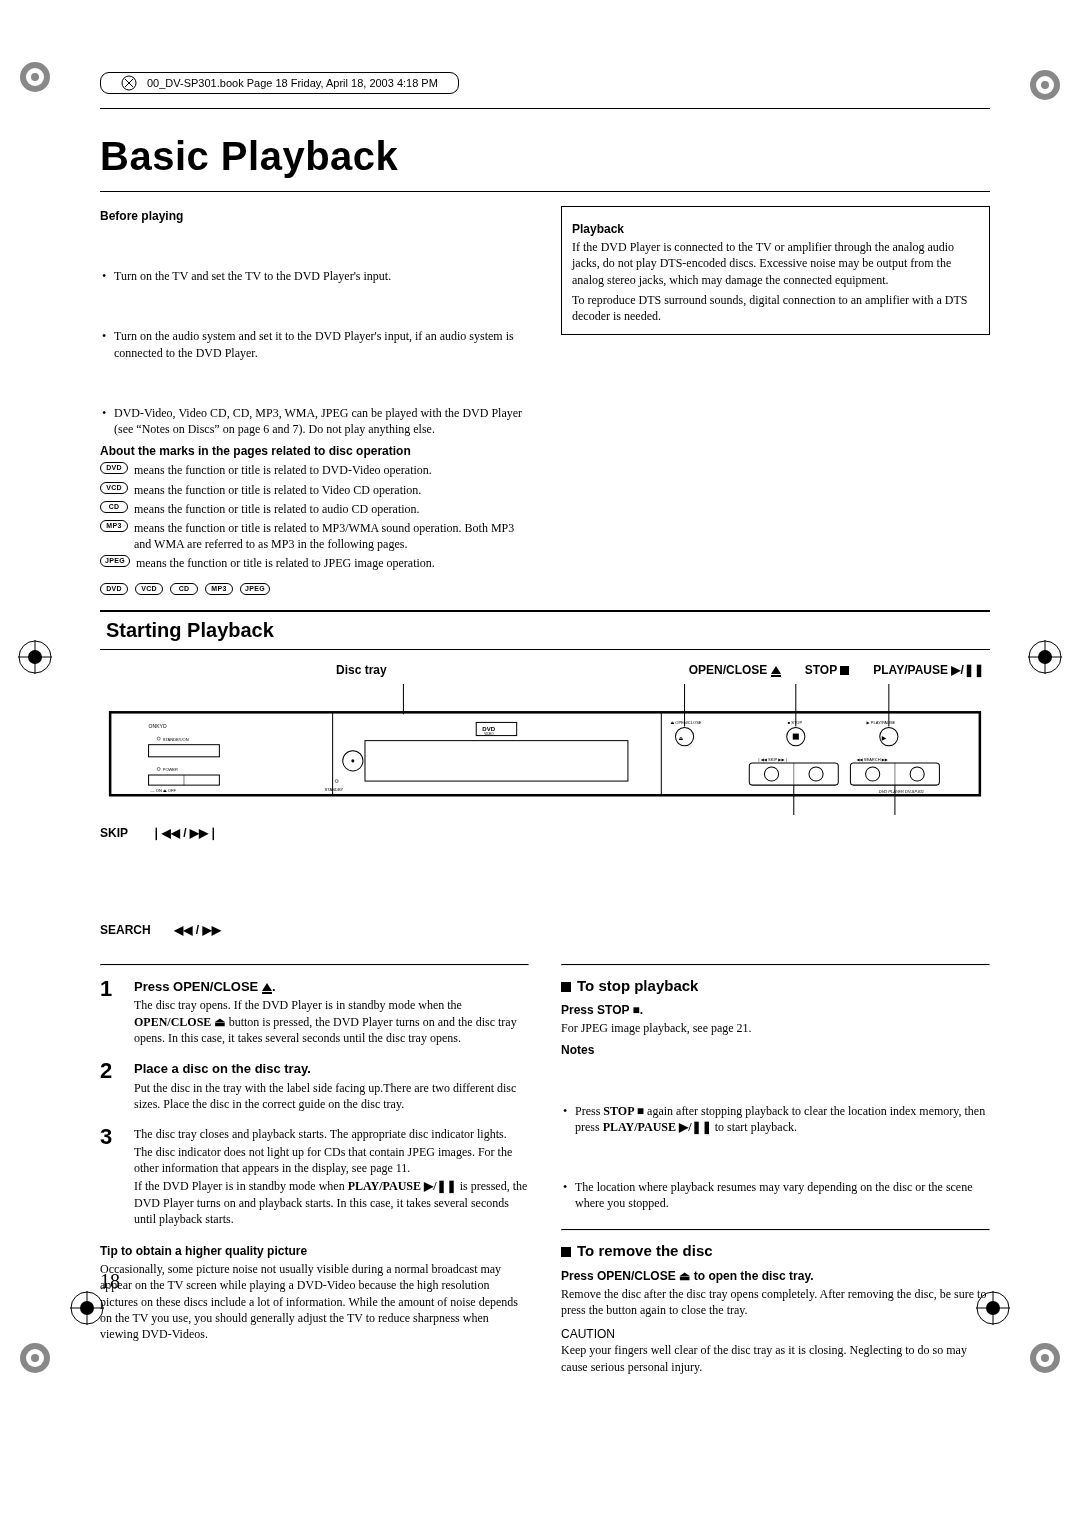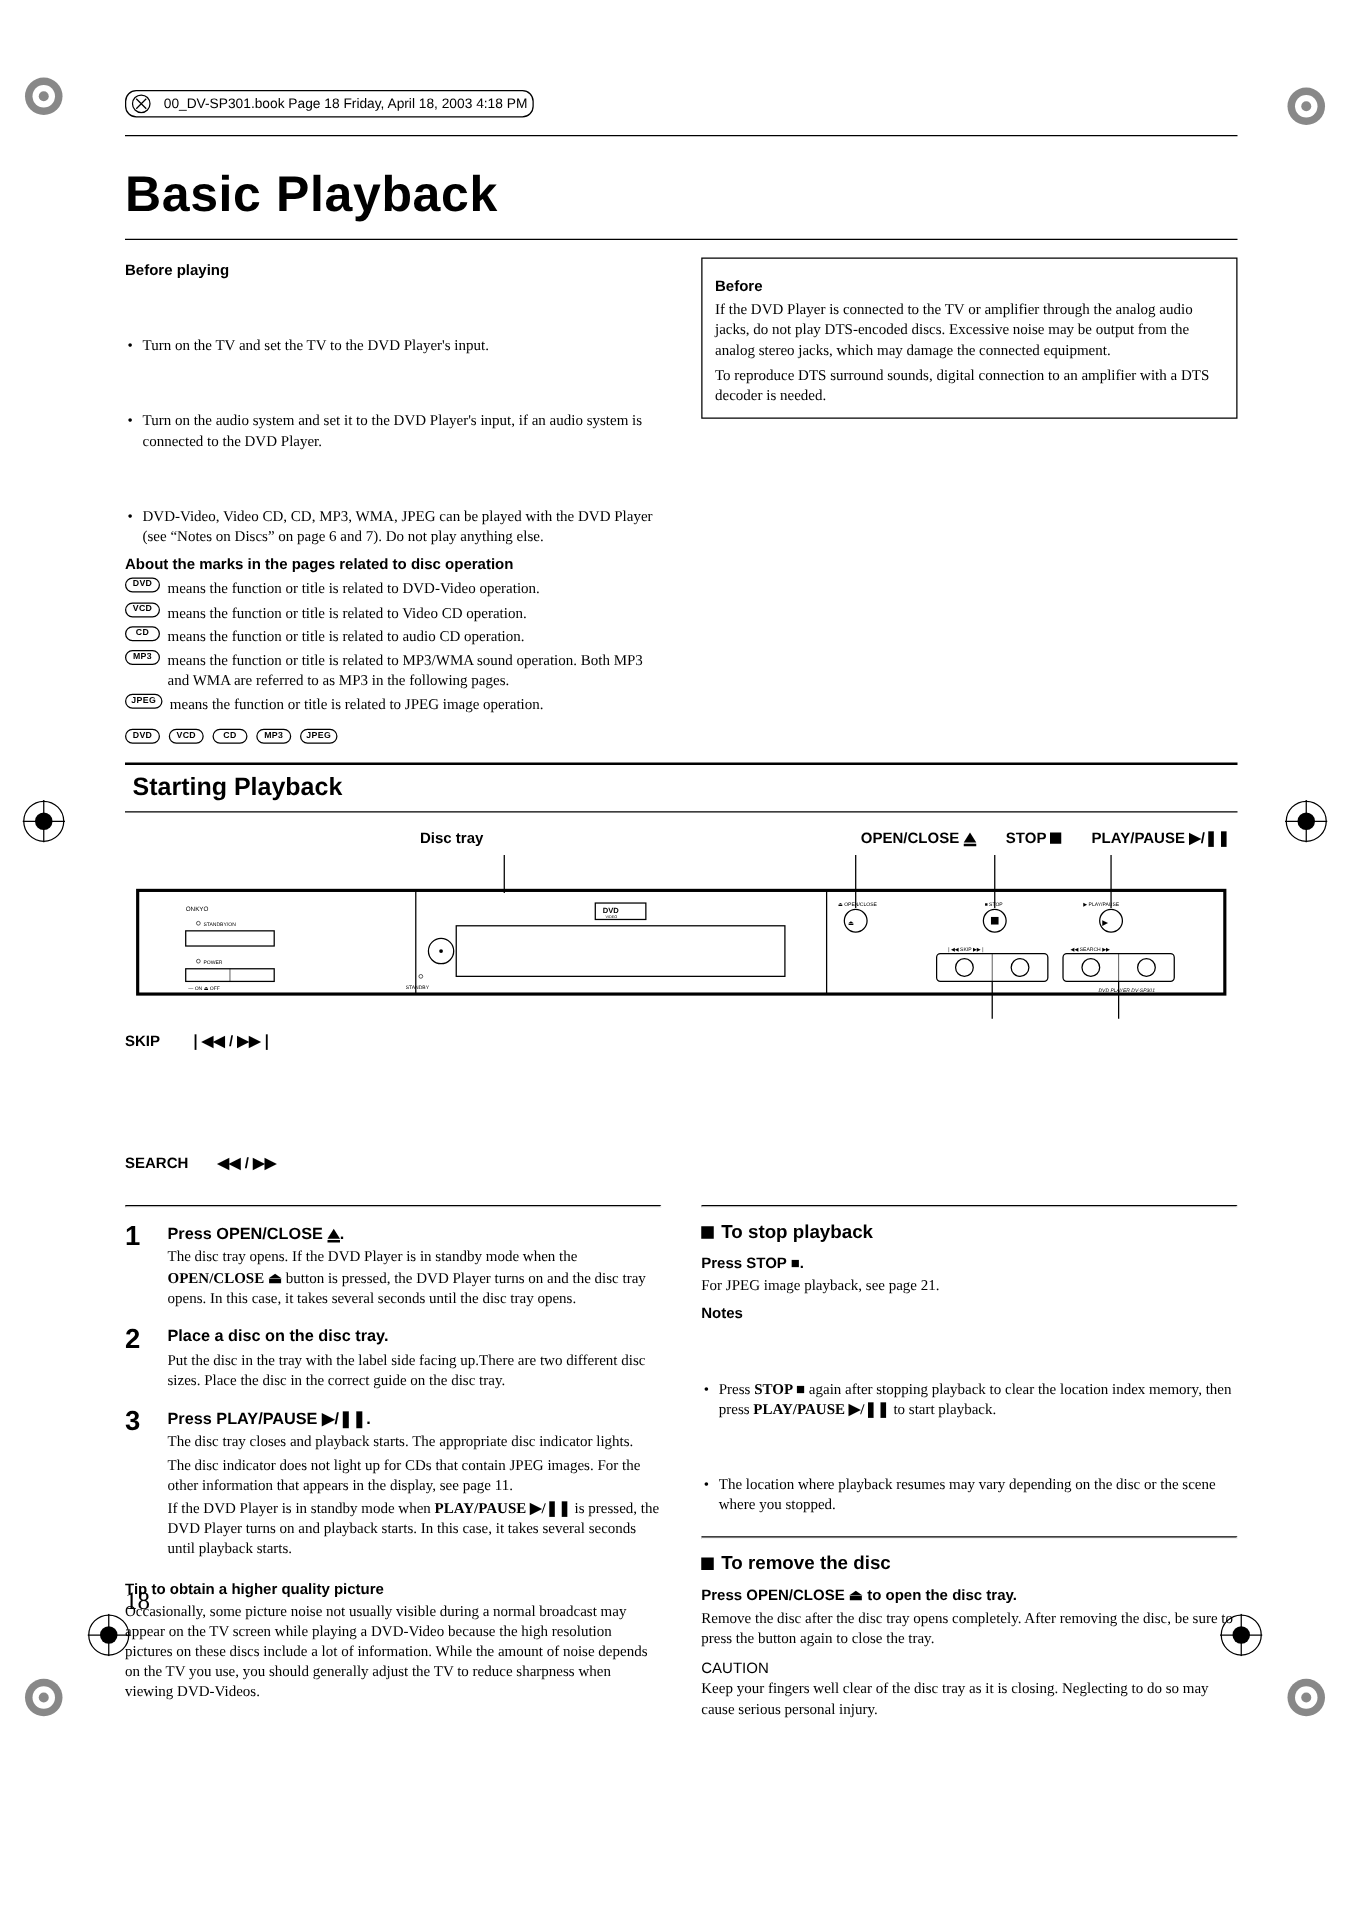--- a/index.html
+++ b/index.html
@@ -20,21 +20,21 @@
   .pm-ml { top: 640px; left: 18px; }
   .pm-mr { top: 640px; right: 18px; }
   .pm-bl { bottom: 60px; left: 18px; }
   .pm-br { bottom: 60px; right: 18px; }
   .pm-bl2 { bottom: 110px; left: 70px; }
   .pm-br2 { bottom: 110px; right: 70px; }
 
   .doc-header {
     font-size: 11px; font-family: Arial, sans-serif;
     margin: 12px 0 14px 0; display:flex; align-items:center; gap:10px;
-    border:1px solid #000; border-radius: 9px; padding:2px 4px; width:fit-content;
+    border:1px solid #000; border-radius: 9px; padding:2px 20px; width:fit-content;
   }
   .doc-header .dot { width:16px; height:16px; display:inline-block; }
   .doc-header .dot svg { width:100%; height:100%; }
 
   .thin-rule { border:0; border-top:1px solid #000; margin: 6px 0 10px 0; }
 
   h1.title {
     font-family: Arial, Helvetica, sans-serif;
     font-weight: 700; font-size: 40px; margin: 20px 0 8px 0;
     letter-spacing: 0.5px;
@@ -242,21 +242,21 @@
       <span class="disc-badge">DVD</span>
       <span class="disc-badge">VCD</span>
       <span class="disc-badge">CD</span>
       <span class="disc-badge">MP3</span>
       <span class="disc-badge">JPEG</span>
     </div>
   </div>
 
   <div class="col">
     <div class="warning-box">
-      <h3 class="sub">Before</h3>
+      <h3 class="sub">Playback</h3>
       <p>If the DVD Player is connected to the TV or amplifier through the analog audio jacks, do not play DTS-encoded discs. Excessive noise may be output from the analog stereo jacks, which may damage the connected equipment.</p>
       <p style="margin-top:4px;">To reproduce DTS surround sounds, digital connection to an amplifier with a DTS decoder is needed.</p>
     </div>
   </div>
 </div>
 
 <div class="section-head">
   <h2>Starting Playback</h2>
 </div>
 
@@ -357,23 +357,20 @@
       <div class="num">2</div>
       <div class="body">
         <div class="step-title">Place a disc on the disc tray.</div>
         <p>Put the disc in the tray with the label side facing up.There are two different disc sizes. Place the disc in the correct guide on the disc tray.</p>
       </div>
     </div>
 
     <div class="step">
       <div class="num">3</div>
       <div class="body">
-        <div class="step-title">
-          <span>Press PLAY/PAUSE </span><span class="icon-glyph">▶/❚❚</span><span>.</span>
-        </div>
         <p>The disc tray closes and playback starts. The appropriate disc indicator lights.</p>
         <p>The disc indicator does not light up for CDs that contain JPEG images. For the other information that appears in the display, see page 11.</p>
         <p>If the DVD Player is in standby mode when <b>PLAY/PAUSE ▶/❚❚</b> is pressed, the DVD Player turns on and playback starts. In this case, it takes several seconds until playback starts.</p>
       </div>
     </div>
 
     <h3 class="sub" style="margin-top:14px;">Tip to obtain a higher quality picture</h3>
     <p>Occasionally, some picture noise not usually visible during a normal broadcast may appear on the TV screen while playing a DVD-Video because the high resolution pictures on these discs include a lot of information. While the amount of noise depends on the TV you use, you should generally adjust the TV to reduce sharpness when viewing DVD-Videos.</p>
   </div>
 

